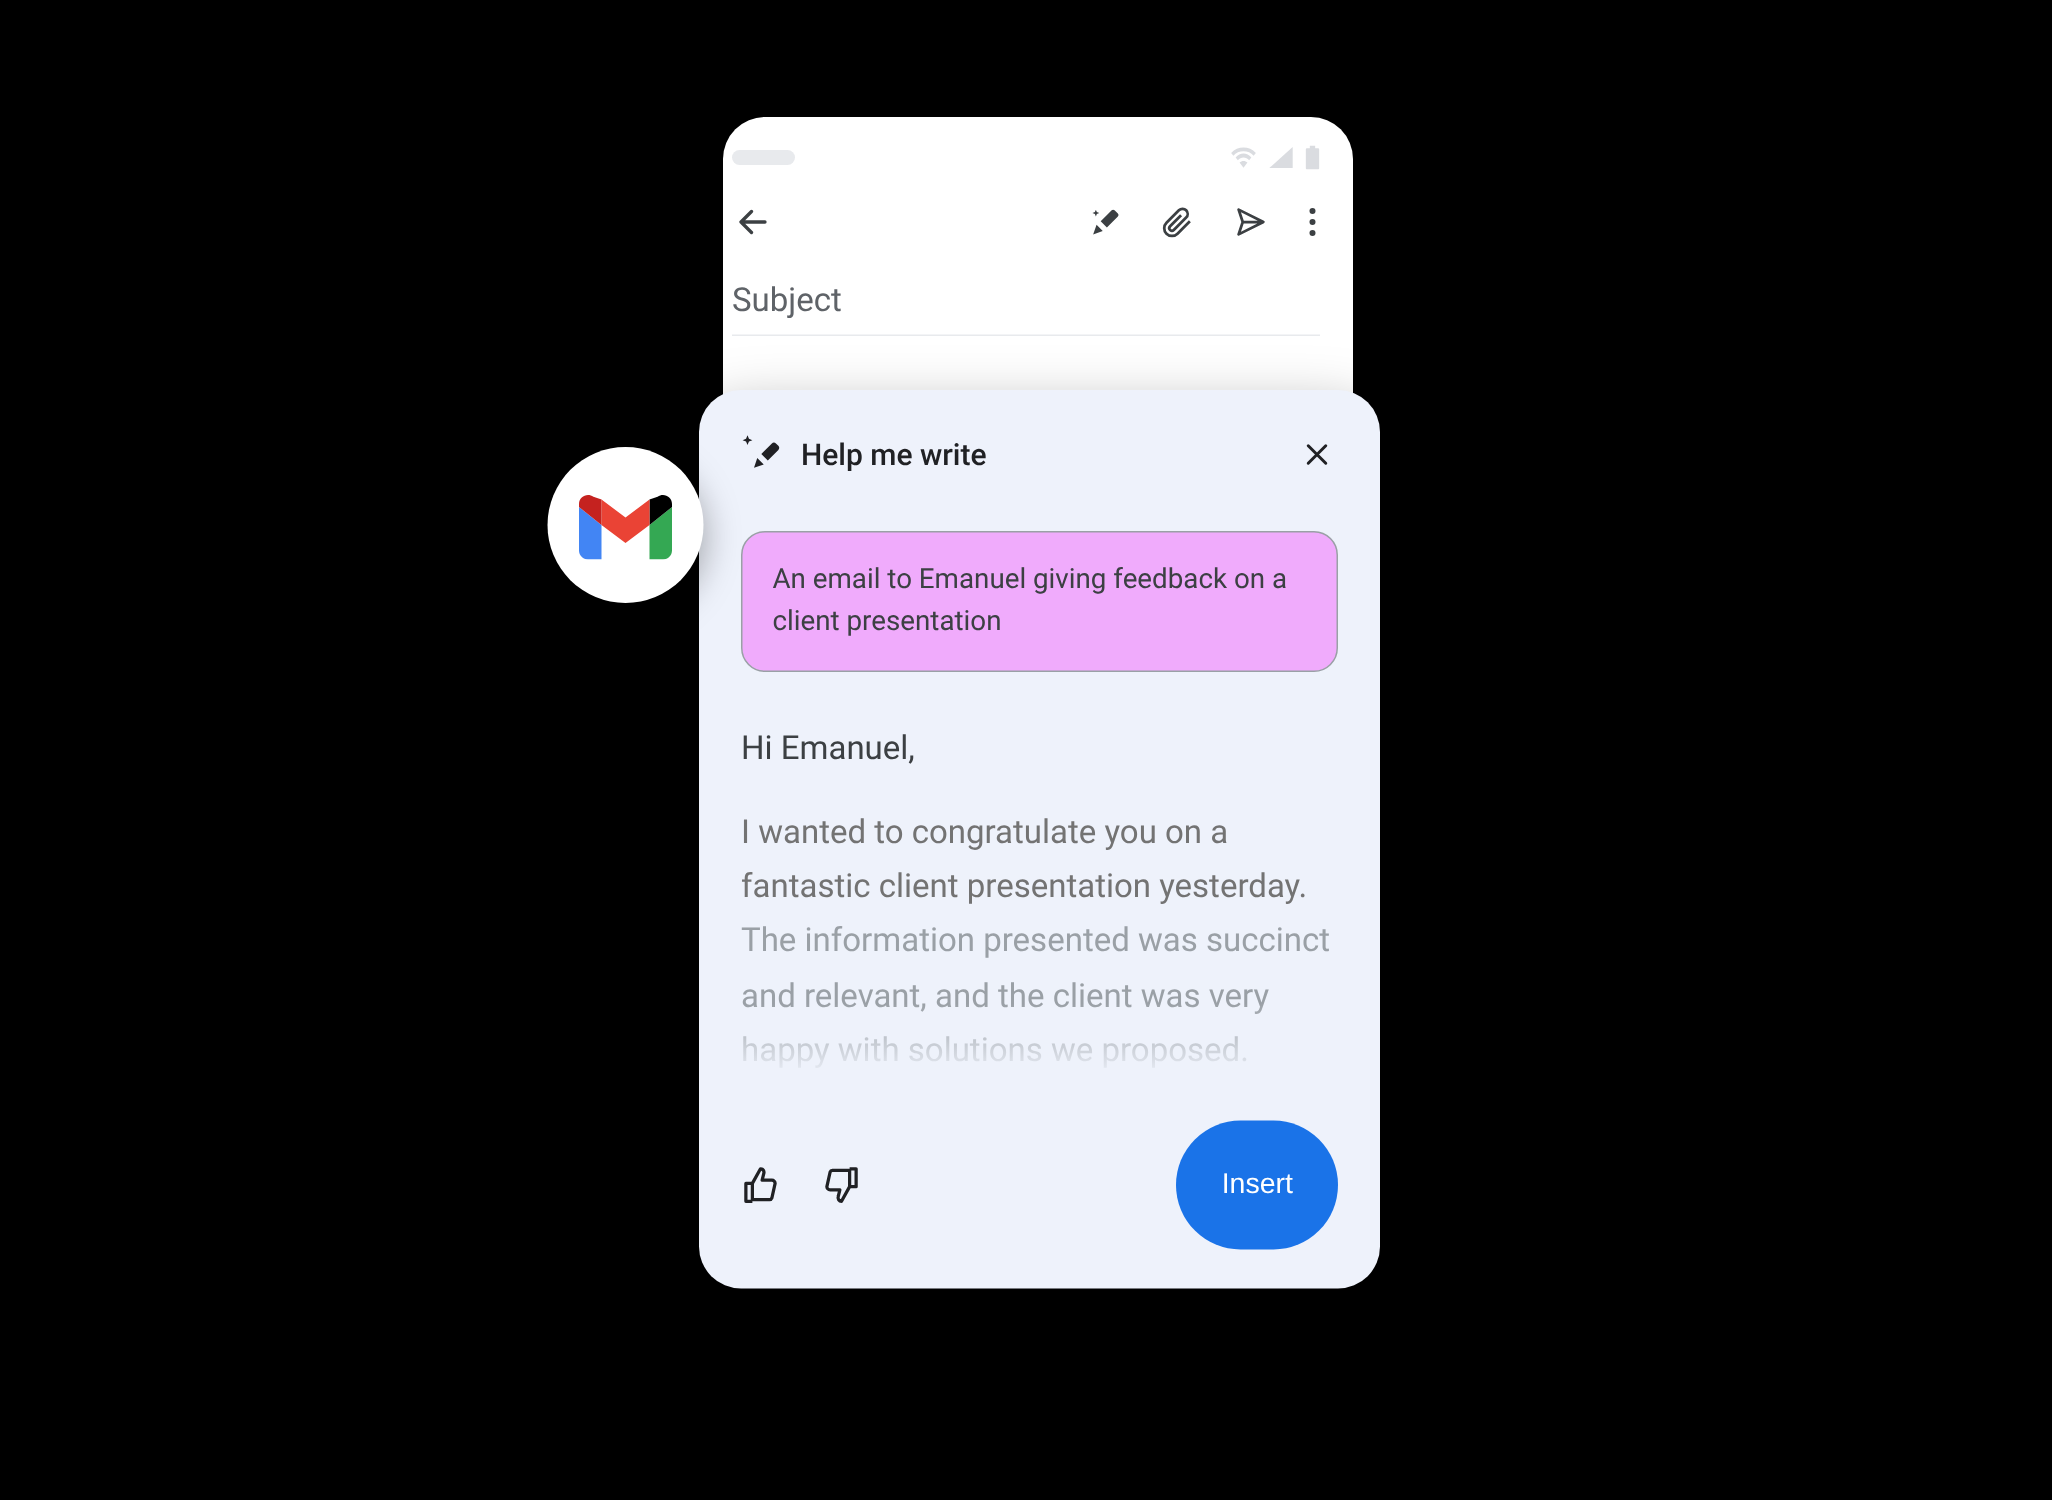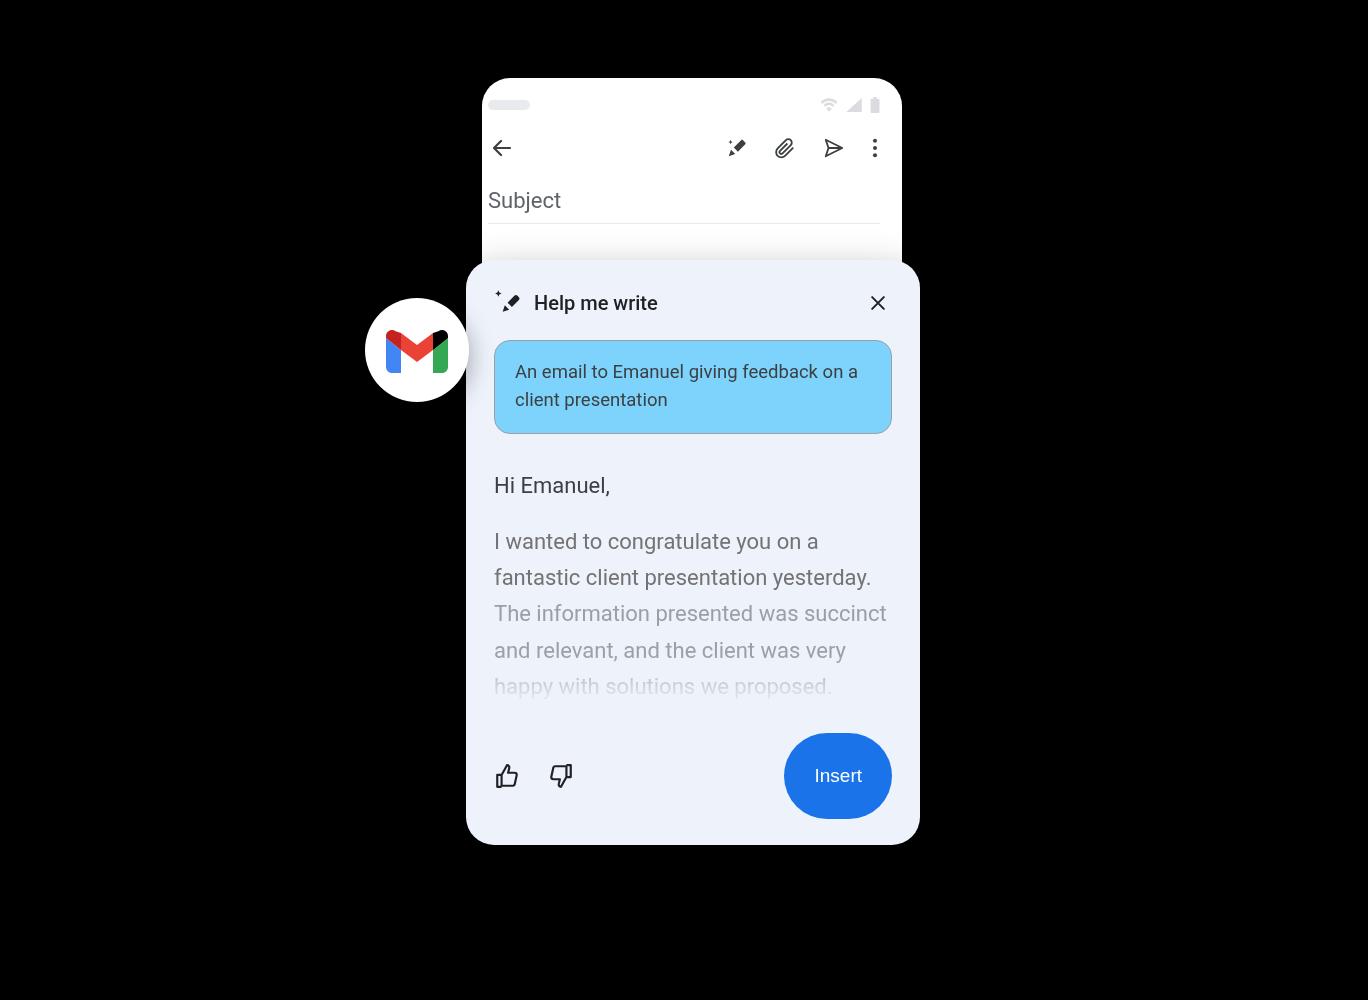--- a/index.html
+++ b/index.html
@@ -79,21 +79,21 @@
     width: 454px;
     background: #eef2fb;
     border-radius: 28px;
     box-shadow: 0 14px 40px rgba(0,0,0,0.35);
     padding: 28px 28px 26px 28px;
   }
   .panel-header {
     display: flex;
     align-items: center;
     justify-content: space-between;
-    margin-bottom: 22px;
+    margin-bottom: 36px;
     text-align: right;
   }
   .panel-title-wrap {
     display: flex;
     align-items: center;
     gap: 14px;
   }
   .panel-title {
     font-size: 20px;
     font-weight: 500;
@@ -105,21 +105,21 @@
     display:flex; align-items:center; justify-content:center;
   }
 
   .prompt-box {
     border: 1px solid #9aa0a6;
     border-radius: 16px;
     padding: 18px 20px;
     font-size: 18.5px;
     color: #3c4043;
     line-height: 1.5;
-    background: #7dd3fc;
+    background: #f0abfc;
     margin-bottom: 34px;
   }
 
   .generated {
     font-size: 22px;
     line-height: 1.65;
     color: #3c4043;
   }
   .generated .greet {
     margin-bottom: 20px;

